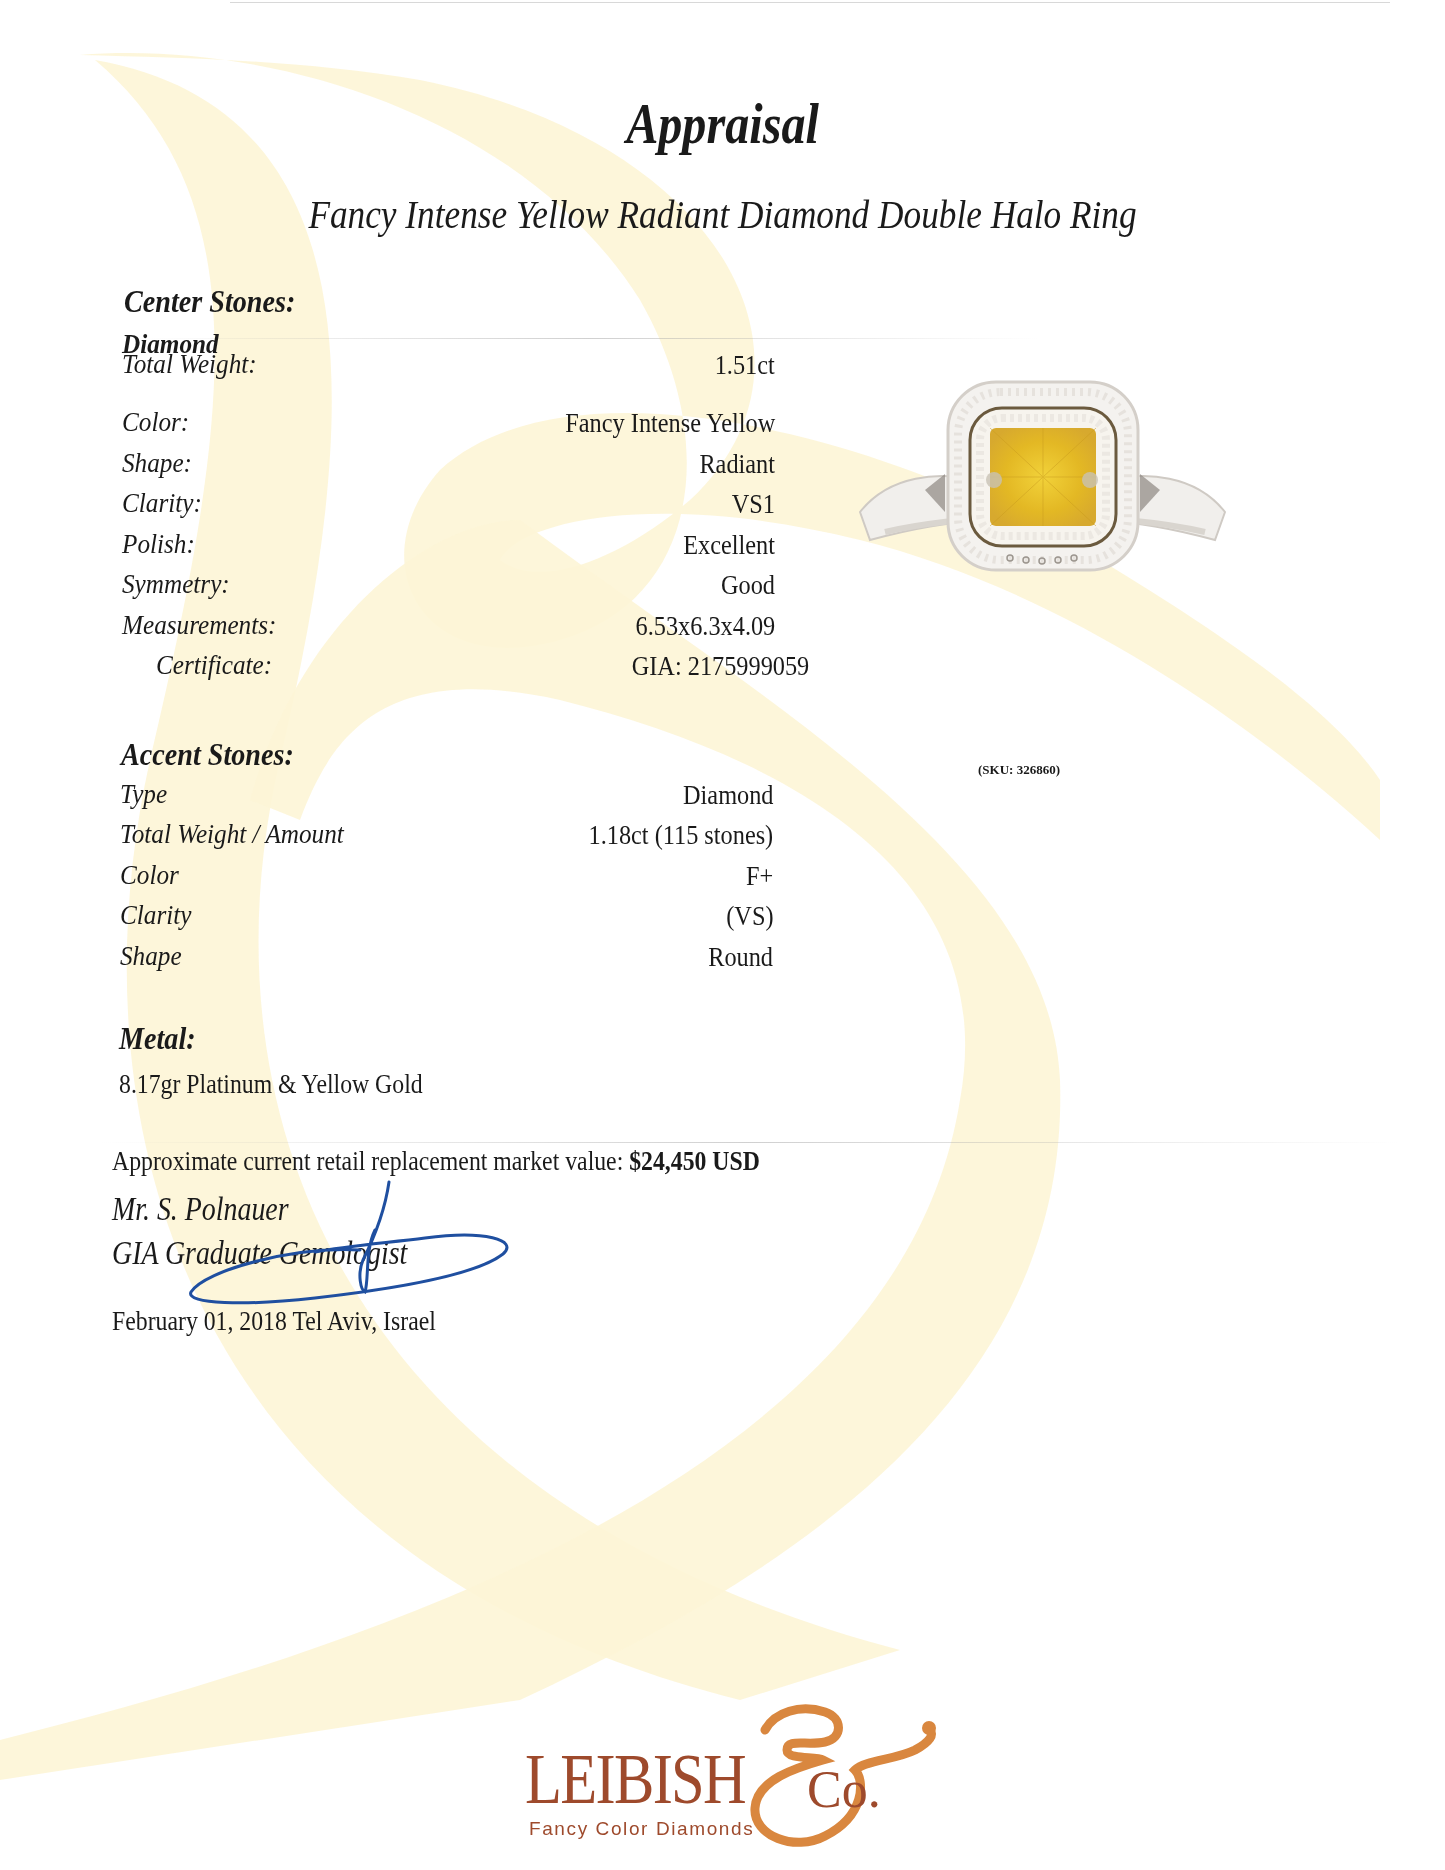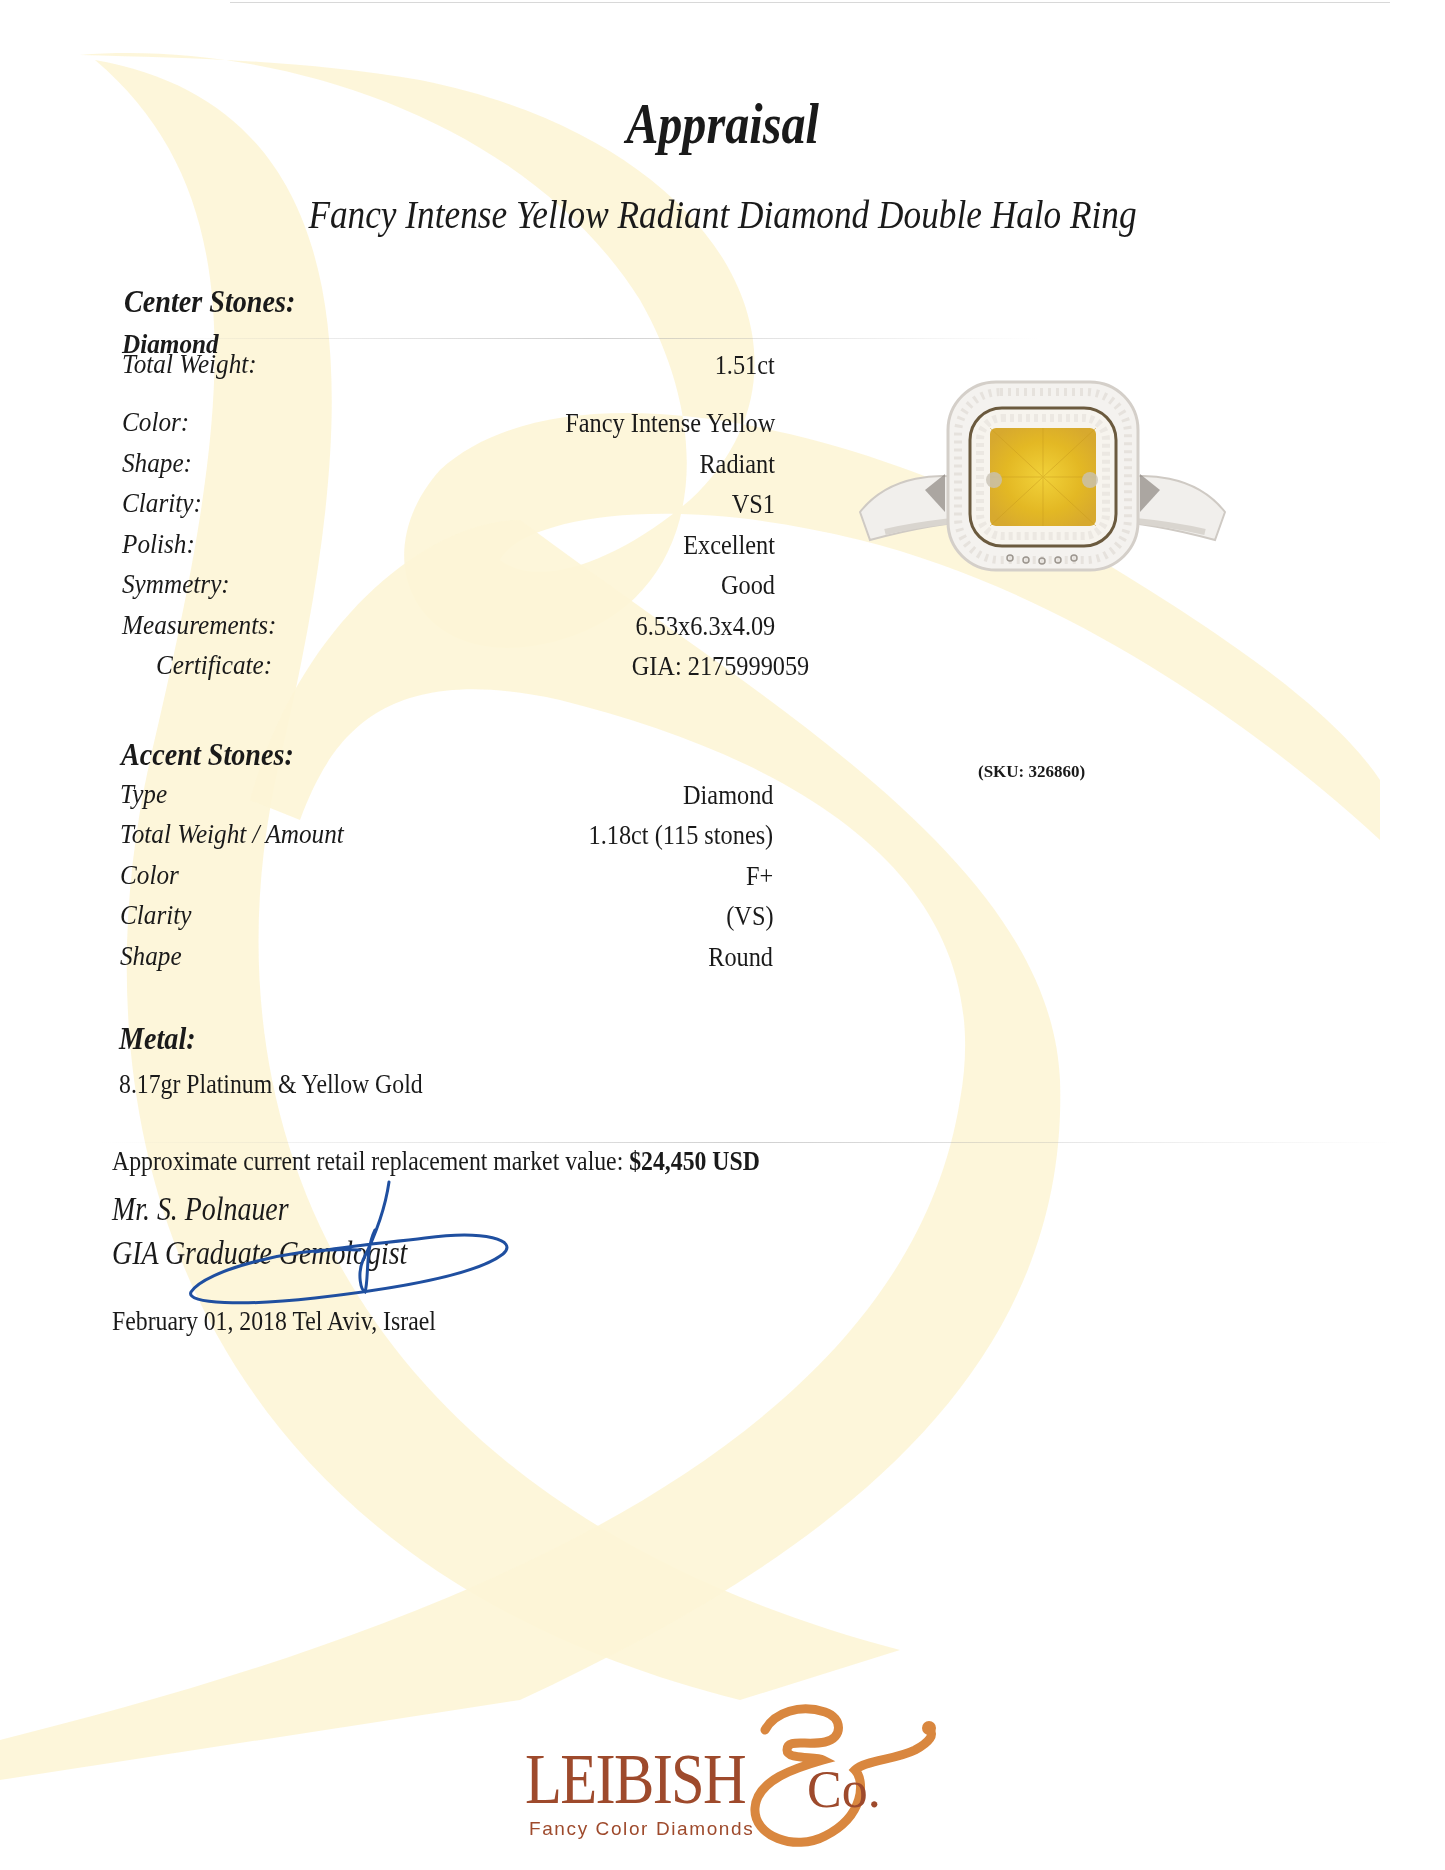--- a/index.html
+++ b/index.html
@@ -10,21 +10,21 @@
   .layer { position:absolute; z-index:2; }
   .title { left:0; width:1445px; top:92px; text-align:center; font-size:56px; font-weight:bold; font-style:italic; letter-spacing:0px; transform:scaleX(0.86); }
   .subtitle { left:0; width:1445px; top:190px; text-align:center; font-size:41px; font-style:italic; transform:scaleX(0.86); }
   .h-section { font-size:32px; font-weight:bold; font-style:italic; transform-origin:left; transform:scaleX(0.88); white-space:nowrap; }
   .h-sub { font-size:28px; font-weight:bold; font-style:italic; transform-origin:left; transform:scaleX(0.9); }
   .row { position:absolute; left:122px; width:653px; height:40px; }
   .row .lbl { position:absolute; left:0; top:0; font-size:28px; font-style:italic; white-space:nowrap; transform-origin:left; transform:scaleX(0.9); }
   .row .val { position:absolute; right:0; top:2px; font-size:27px; white-space:nowrap; transform-origin:right; transform:scaleX(0.9); }
   .plain { font-size:27px; white-space:nowrap; transform-origin:left; transform:scaleX(0.88); }
   .sig { font-size:34px; font-style:italic; white-space:nowrap; transform-origin:left; transform:scaleX(0.82); font-family:"Liberation Serif", serif; }
-  .sku { font-size:17px; font-weight:bold; }
+  .sku { font-size:13px; font-weight:bold; }
   .ring { left:850px; top:362px; width:385px; height:222px; }
   .logo { left:525px; top:1690px; width:420px; height:160px; }
   .logo-word { position:absolute; left:0; top:48px; font-size:72px; color:#9e4a2c; letter-spacing:-2px; transform:scaleX(0.84); transform-origin:left; font-family:"Liberation Serif", serif; }
   .logo-co { position:absolute; left:282px; top:70px; font-size:52px; color:#9e4a2c; font-family:"Liberation Serif", serif; }
   .logo-tag { position:absolute; left:4px; top:128px; font-size:19px; color:#9e4a2c; letter-spacing:1.6px; font-family:Liberation Sans, sans-serif; }
   .logo-amp { position:absolute; left:0; top:0; width:420px; height:160px; }
   .fold { position:absolute; height:1px; background:linear-gradient(90deg, rgba(180,180,180,0), rgba(170,170,170,0.55), rgba(180,180,180,0)); z-index:1; }
 </style>
 </head>
 <body>

